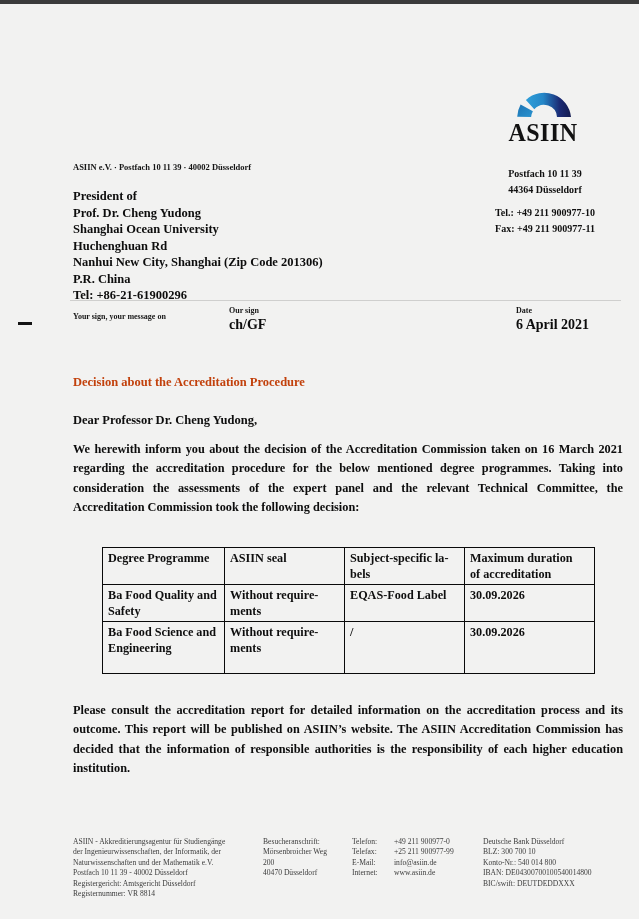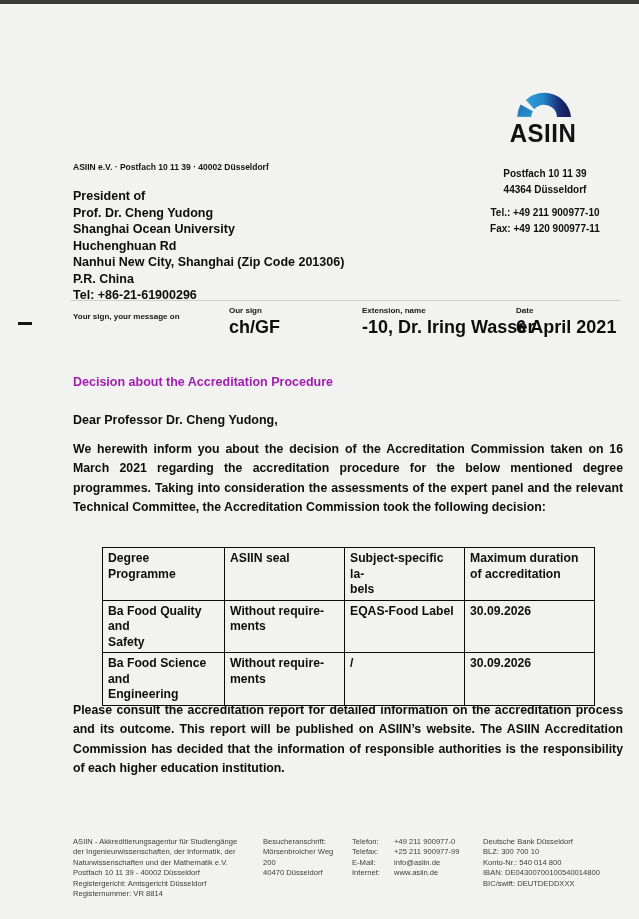--- a/index.html
+++ b/index.html
@@ -4,20 +4,21 @@
 <style>
   * { margin: 0; padding: 0; box-sizing: border-box; }
   html, body { background: #e8e8e8; }
   body { font-family: "Liberation Sans", sans-serif; }
   .page {
     position: relative;
     width: 639px; height: 919px;
     background: #f2f2f1;
     overflow: hidden;
     color: #0e0e0e;
+    font-family: Liberation Serif, serif;
   }
   .topbar {
     position: absolute; left: 0; top: 0;
     width: 100%; height: 4px; background: #3b3b3b;
   }
   
   .logo {
     position: absolute; left: 507px; top: 76px;
     width: 72px; text-align: center;
   }
@@ -46,29 +47,29 @@
   .ref-rule {
     position: absolute; left: 70px; top: 300px;
     width: 551px; height: 1px; background: #cfcfce;
   }
   .fold-mark {
     position: absolute; left: 18px; top: 322px;
     width: 14px; height: 3px; background: #141414;
   }
   .ref-col { position: absolute; top: 306px; }
   .ref-col .lbl { font-size: 8px; font-weight: 700; color: #171717; }
-  .ref-col .val { font-size: 18px; font-weight: 600; margin-top: 2px; color: #0d0d0d; }
+  .ref-col .val { font-size: 14px; font-weight: 600; margin-top: 2px; color: #0d0d0d; }
   .ref-c1 { left: 73px; margin-top: 6px; }
   .ref-c2 { left: 229px; }
   .ref-c3 { left: 362px; }
   .ref-c4 { left: 516px; }
   
   .subject {
     position: absolute; left: 73px; top: 375px;
-    font-size: 12.5px; font-weight: 700; color: #a21caf;
+    font-size: 12.5px; font-weight: 700; color: #c2410c;
   }
   .salutation {
     position: absolute; left: 73px; top: 413px;
     font-size: 12.5px; font-weight: 600;
   }
   .para {
     position: absolute; left: 73px; width: 550px;
     font-size: 12.3px; font-weight: 600; line-height: 19.4px;
     text-align: justify; color: #0d0d0d;
   }
@@ -140,37 +141,33 @@
     <div>Tel: +86-21-61900296</div>
   </div>
 
   <div class="contact">
     <div class="grp">
       <div>Postfach 10 11 39</div>
       <div>44364 Düsseldorf</div>
     </div>
     <div class="grp">
       <div>Tel.: +49 211 900977-10</div>
-      <div>Fax: +49 120 900977-11</div>
+      <div>Fax: +49 211 900977-11</div>
     </div>
   </div>
 
   <div class="ref-rule"></div>
   <div class="fold-mark"></div>
   <div class="ref-col ref-c1">
     <div class="lbl">Your sign, your message on</div>
     <div class="val"></div>
   </div>
   <div class="ref-col ref-c2">
     <div class="lbl">Our sign</div>
     <div class="val">ch/GF</div>
-  </div>
-  <div class="ref-col ref-c3">
-    <div class="lbl">Extension, name</div>
-    <div class="val">-10, Dr. Iring Wasser</div>
   </div>
   <div class="ref-col ref-c4">
     <div class="lbl">Date</div>
     <div class="val">6 April 2021</div>
   </div>
 
   <div class="subject">Decision about the Accreditation Procedure</div>
   <div class="salutation">Dear Professor Dr. Cheng Yudong,</div>
   <div class="para para1">We herewith inform you about the decision of the Accreditation Commission taken on 16 March 2021 regarding the accreditation procedure for the below mentioned degree programmes. Taking into consideration the assessments of the expert panel and the relevant Technical Committee, the Accreditation Commission took the following decision:</div>
 

